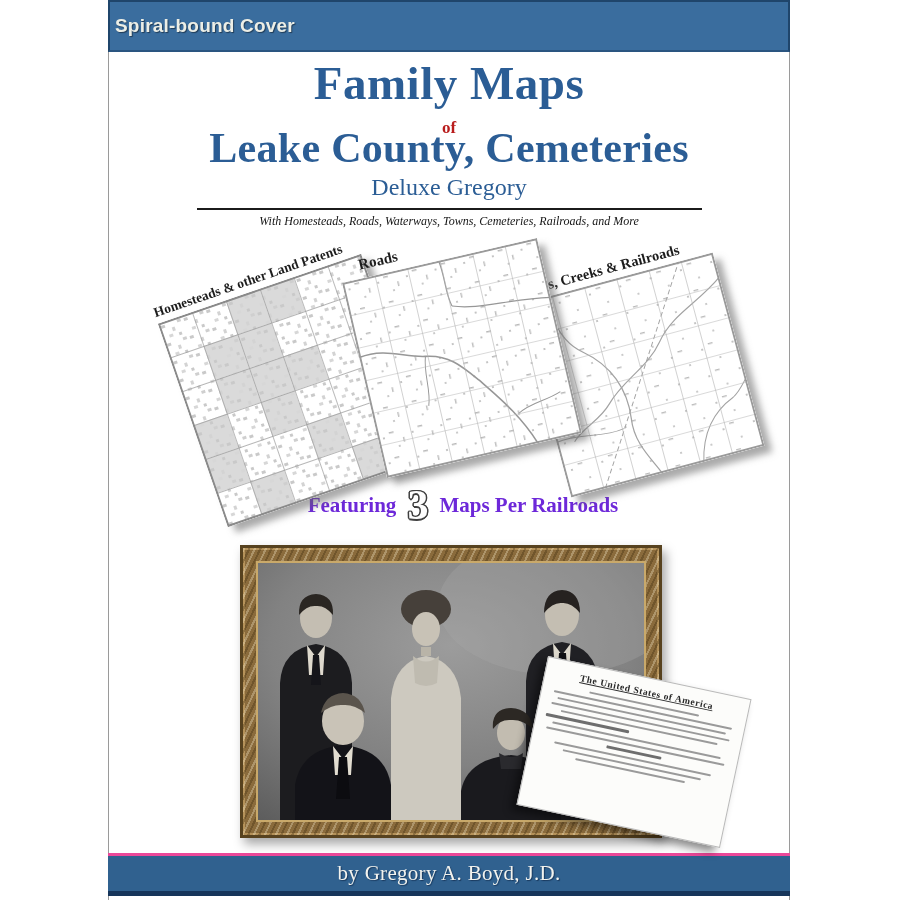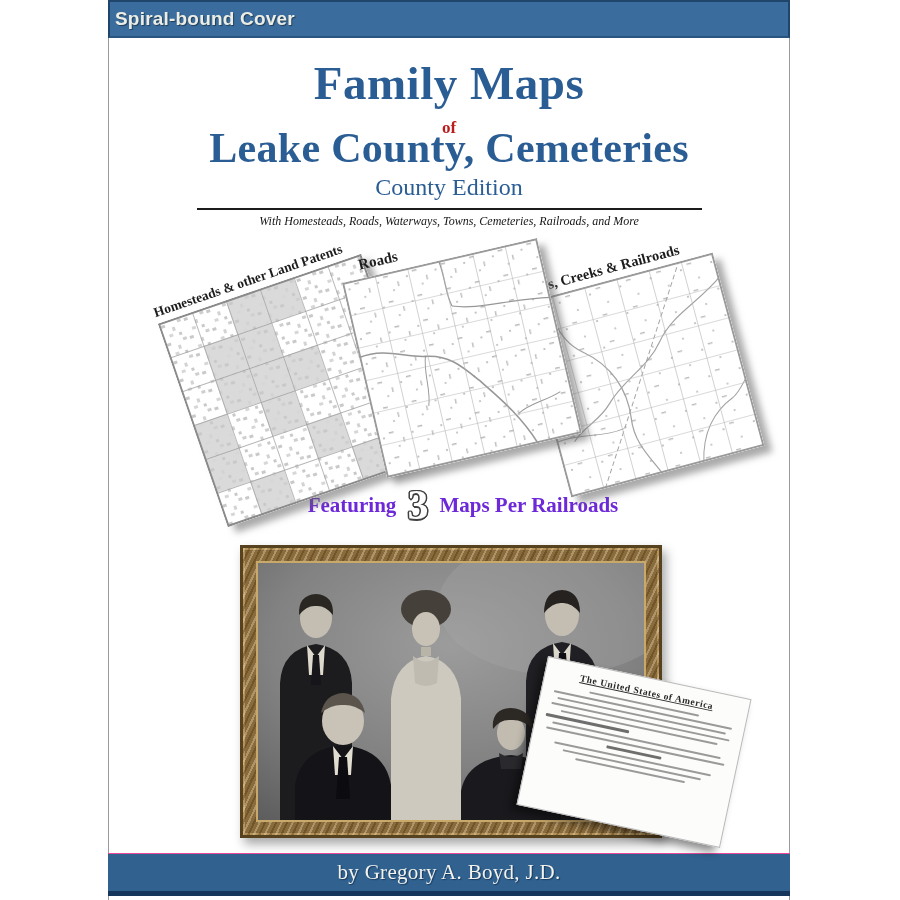--- a/index.html
+++ b/index.html
@@ -10,21 +10,21 @@
   }
   
   .page{
     position:absolute;left:108px;top:0;width:682px;height:900px;
     background:#ffffff;
     border-left:1px solid #9a9a9a;border-right:1px solid #9a9a9a;
     box-sizing:border-box;
   }
   
   .banner{
-    position:absolute;top:0;left:-1px;right:-1px;height:38px;
+    position:absolute;top:0;left:-1px;right:-1px;height:52px;
     background:#3a6d9e;
     border:2px solid #1f456b;border-bottom:2px solid #2a5580;
     box-sizing:border-box;
     display:flex;align-items:center;
   }
   .banner-label{
     font-family:"Liberation Sans",sans-serif;
     font-size:19px;font-weight:700;color:#eceee6;
     padding-left:5px;letter-spacing:.2px;
     text-shadow:1px 1px 1px rgba(0,0,0,.45);
@@ -99,21 +99,21 @@
     text-decoration:underline;
   }
   .dl{height:2px;background:#9a9a9a;margin:4px auto;border-radius:1px;}
   .dl.dark{background:#6e6e6e;height:3px;}
   .w30{width:30%;} .w45{width:45%;} .w60{width:60%;} .w75{width:75%;}
   .w85{width:85%;} .w92{width:92%;} .w97{width:97%;}
   .left{margin-left:0;}
   
   .bottom-bar{
     position:absolute;left:-1px;right:-1px;top:853px;height:43px;
-    background:#30618f;border-top:1px solid #ec4899;
+    background:#30618f;border-top:3px solid #ec4899;
     border-bottom:5px solid #16355a;box-sizing:border-box;
     display:flex;align-items:center;justify-content:center;
   }
   .byline{
     font-size:21px;color:#f3f3ee;letter-spacing:.3px;
     text-shadow:1px 1px 1px rgba(10,30,60,.6);
   }
 </style>
 </head>
 <body>
@@ -121,21 +121,21 @@
 <div class="page">
 
   <div class="banner">
     <span class="banner-label">Spiral-bound Cover</span>
   </div>
 
   <div class="header-block">
     <div class="title-1">Family Maps</div>
     <div class="title-of">of</div>
     <div class="title-2">Leake County, Cemeteries</div>
-    <div class="edition">County Edition</div>
+    <div class="edition">Deluxe Gregory</div>
     <div class="divider"></div>
     <div class="tagline">With Homesteads, Roads, Waterways, Towns, Cemeteries, Railroads, and More</div>
   </div>
 
   <div class="map m1">
     <span class="map-label">Homesteads &amp; other Land Patents</span>
     <svg viewBox="0 0 216 216" preserveAspectRatio="none">
       <defs>
         <pattern id="sp1" width="24" height="19" patternUnits="userSpaceOnUse">
           <rect x="2" y="3" width="4" height="3" fill="#c9c9c9"></rect>

